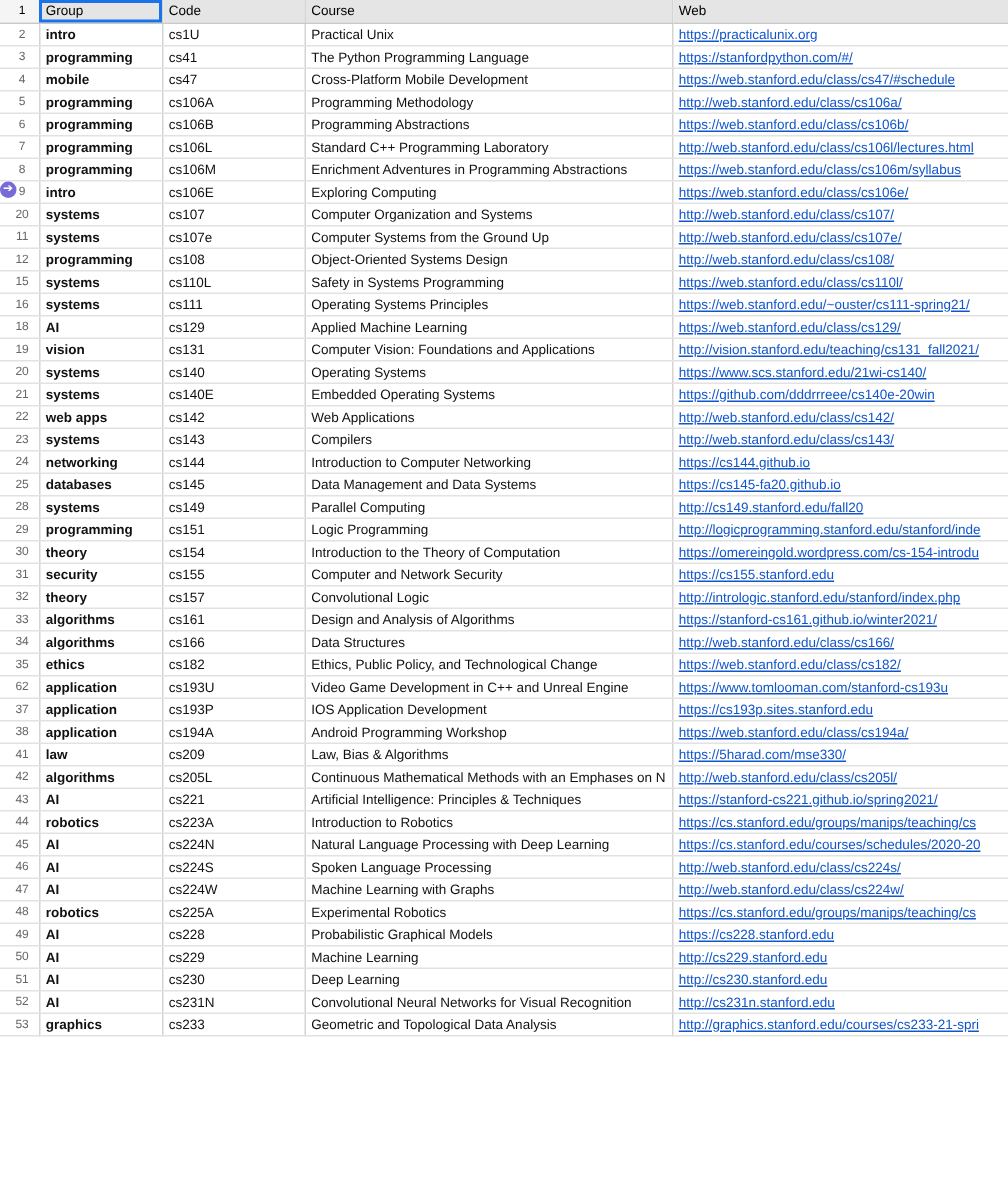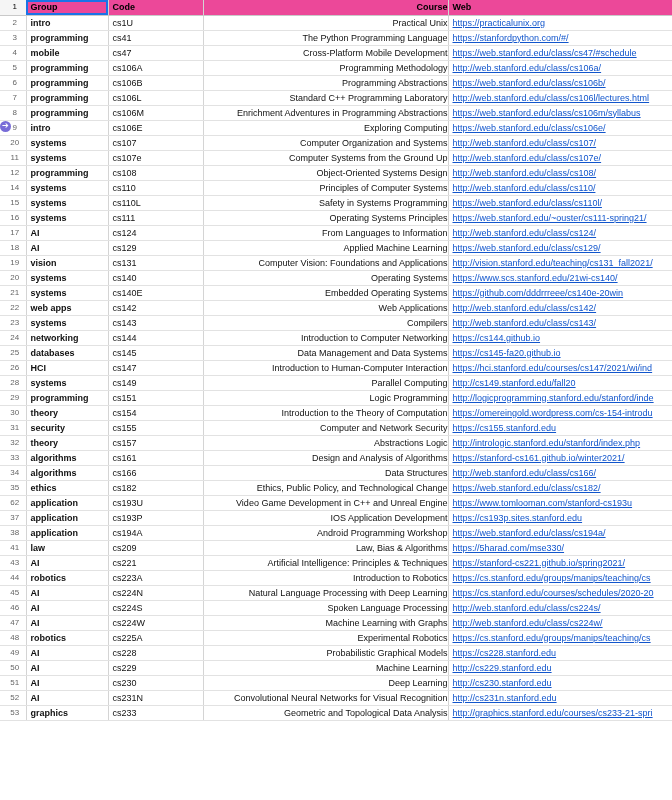--- a/index.html
+++ b/index.html
@@ -48,22 +48,22 @@
     color: #666666;
     text-align: center;
     font-size: 8px;
     padding: 0;
     border-right: 1px solid #cccccc;
     border-bottom: 1px solid #e8e8e8;
     user-select: none;
   }
   
   tr.header-row td {
-    font-weight: bold;
-    background: #ec4899;
+    font-weight: normal;
+    background: #e5e5e5;
     color: #000000;
     border-bottom: 1px solid #c9c9c9;
   }
   tr.header-row td.rownum {
     background: #f5f5f5;
     font-weight: normal;
   }
   
   td.selected {
     outline: 2px solid #1a73e8;
@@ -76,21 +76,21 @@
     color: #1155cc;
     text-decoration: underline;
     cursor: pointer;
   }
   td.web {
     border-right: none;
   }
   
   td.group { color: #111111; font-weight: bold; }
   td.code  { color: #111111; }
-  td.course{ color: #111111; text-align: right; }
+  td.course{ color: #111111; }
 
   
   #pointer-artifact {
     position: absolute;
     left: 0px;
     top: 120px;
     width: 12px;
     height: 14px;
     pointer-events: none;
     z-index: 9;
@@ -207,46 +207,32 @@
           <td class="web"><span class="link">http://web.stanford.edu/class/cs107e/</span></td>
         </tr>
         <tr>
           <td class="rownum">12</td>
           <td class="group">programming</td>
           <td class="code">cs108</td>
           <td class="course">Object-Oriented Systems Design</td>
           <td class="web"><span class="link">http://web.stanford.edu/class/cs108/</span></td>
         </tr>
         <tr>
-          <td class="rownum">14</td>
-          <td class="group">systems</td>
-          <td class="code">cs110</td>
-          <td class="course">Principles of Computer Systems</td>
-          <td class="web"><span class="link">http://web.stanford.edu/class/cs110/</span></td>
-        </tr>
-        <tr>
           <td class="rownum">15</td>
           <td class="group">systems</td>
           <td class="code">cs110L</td>
           <td class="course">Safety in Systems Programming</td>
           <td class="web"><span class="link">https://web.stanford.edu/class/cs110l/</span></td>
         </tr>
         <tr>
           <td class="rownum">16</td>
           <td class="group">systems</td>
           <td class="code">cs111</td>
           <td class="course">Operating Systems Principles</td>
           <td class="web"><span class="link">https://web.stanford.edu/~ouster/cs111-spring21/</span></td>
-        </tr>
-        <tr>
-          <td class="rownum">17</td>
-          <td class="group">AI</td>
-          <td class="code">cs124</td>
-          <td class="course">From Languages to Information</td>
-          <td class="web"><span class="link">http://web.stanford.edu/class/cs124/</span></td>
         </tr>
         <tr>
           <td class="rownum">18</td>
           <td class="group">AI</td>
           <td class="code">cs129</td>
           <td class="course">Applied Machine Learning</td>
           <td class="web"><span class="link">https://web.stanford.edu/class/cs129/</span></td>
         </tr>
         <tr>
           <td class="rownum">19</td>
@@ -291,27 +277,20 @@
           <td class="web"><span class="link">https://cs144.github.io</span></td>
         </tr>
         <tr>
           <td class="rownum">25</td>
           <td class="group">databases</td>
           <td class="code">cs145</td>
           <td class="course">Data Management and Data Systems</td>
           <td class="web"><span class="link">https://cs145-fa20.github.io</span></td>
         </tr>
         <tr>
-          <td class="rownum">26</td>
-          <td class="group">HCI</td>
-          <td class="code">cs147</td>
-          <td class="course">Introduction to Human-Computer Interaction</td>
-          <td class="web"><span class="link">https://hci.stanford.edu/courses/cs147/2021/wi/ind</span></td>
-        </tr>
-        <tr>
           <td class="rownum">28</td>
           <td class="group">systems</td>
           <td class="code">cs149</td>
           <td class="course">Parallel Computing</td>
           <td class="web"><span class="link">http://cs149.stanford.edu/fall20</span></td>
         </tr>
         <tr>
           <td class="rownum">29</td>
           <td class="group">programming</td>
           <td class="code">cs151</td>
@@ -329,21 +308,21 @@
           <td class="rownum">31</td>
           <td class="group">security</td>
           <td class="code">cs155</td>
           <td class="course">Computer and Network Security</td>
           <td class="web"><span class="link">https://cs155.stanford.edu</span></td>
         </tr>
         <tr>
           <td class="rownum">32</td>
           <td class="group">theory</td>
           <td class="code">cs157</td>
-          <td class="course">Abstractions Logic</td>
+          <td class="course">Convolutional Logic</td>
           <td class="web"><span class="link">http://intrologic.stanford.edu/stanford/index.php</span></td>
         </tr>
         <tr>
           <td class="rownum">33</td>
           <td class="group">algorithms</td>
           <td class="code">cs161</td>
           <td class="course">Design and Analysis of Algorithms</td>
           <td class="web"><span class="link">https://stanford-cs161.github.io/winter2021/</span></td>
         </tr>
         <tr>
@@ -382,20 +361,27 @@
           <td class="web"><span class="link">https://web.stanford.edu/class/cs194a/</span></td>
         </tr>
         <tr>
           <td class="rownum">41</td>
           <td class="group">law</td>
           <td class="code">cs209</td>
           <td class="course">Law, Bias &amp; Algorithms</td>
           <td class="web"><span class="link">https://5harad.com/mse330/</span></td>
         </tr>
         <tr>
+          <td class="rownum">42</td>
+          <td class="group">algorithms</td>
+          <td class="code">cs205L</td>
+          <td class="course">Continuous Mathematical Methods with an Emphases on N</td>
+          <td class="web"><span class="link">http://web.stanford.edu/class/cs205l/</span></td>
+        </tr>
+        <tr>
           <td class="rownum">43</td>
           <td class="group">AI</td>
           <td class="code">cs221</td>
           <td class="course">Artificial Intelligence: Principles &amp; Techniques</td>
           <td class="web"><span class="link">https://stanford-cs221.github.io/spring2021/</span></td>
         </tr>
         <tr>
           <td class="rownum">44</td>
           <td class="group">robotics</td>
           <td class="code">cs223A</td>

